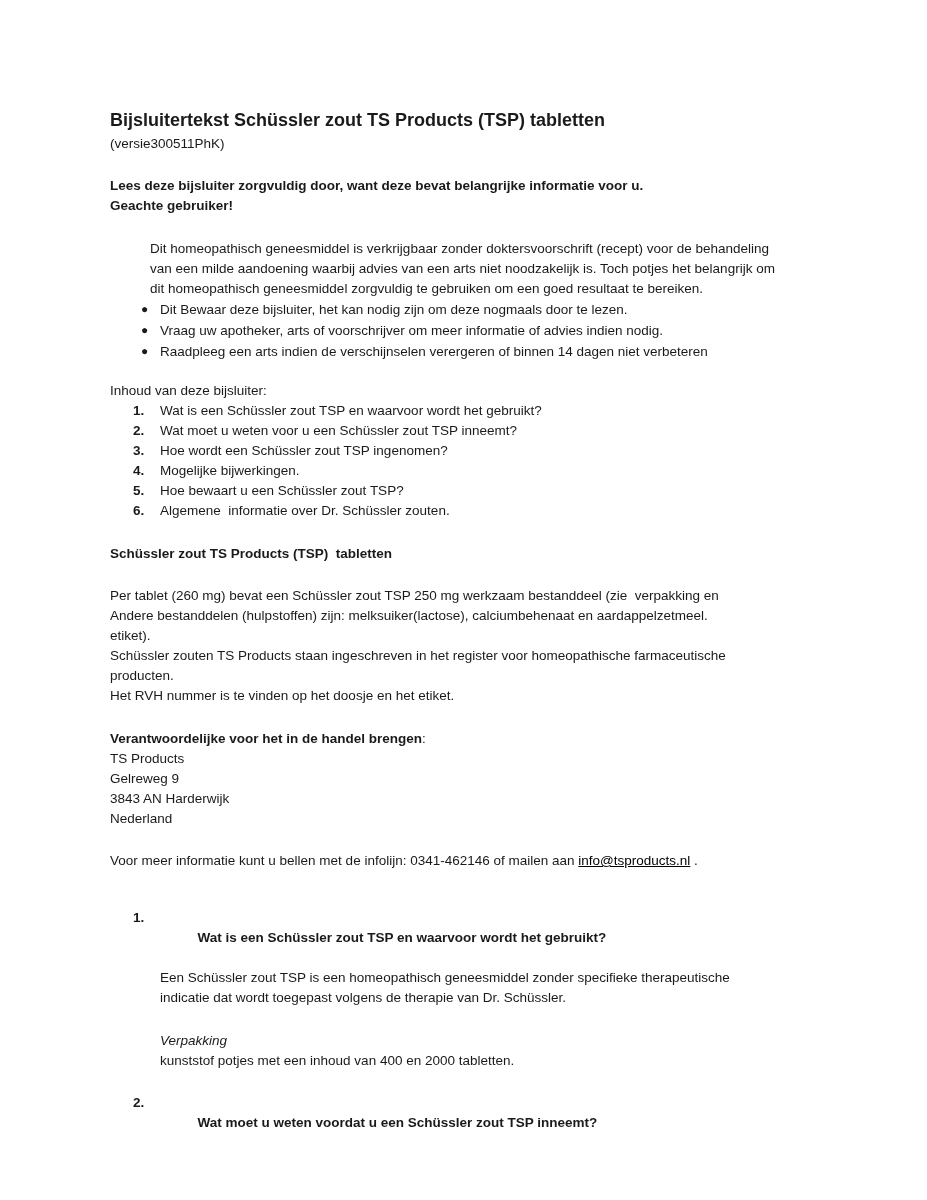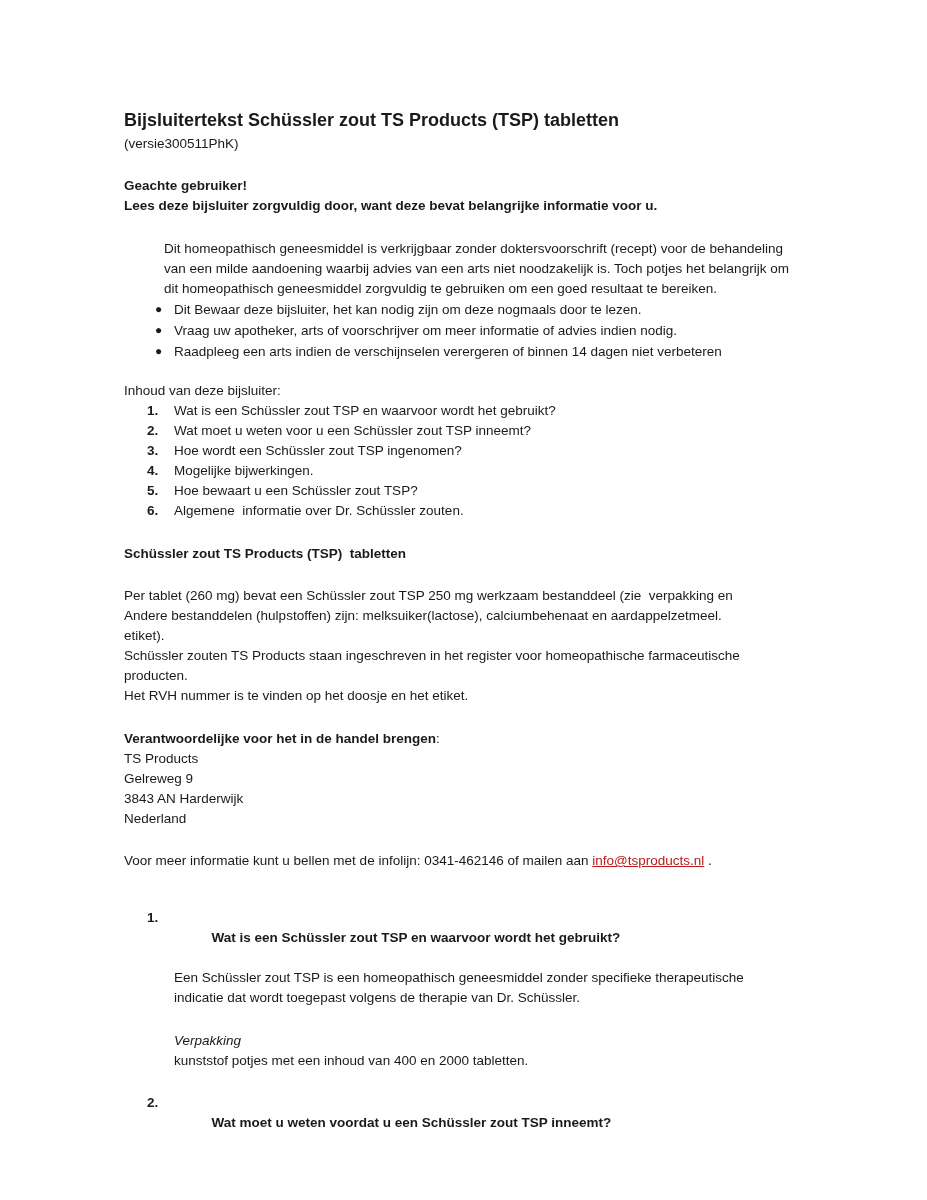--- a/index.html
+++ b/index.html
@@ -11,21 +11,21 @@
     position: relative;
     width: 927px;
     height: 1200px;
     background: #ffffff;
     font-family: "Liberation Sans", "DejaVu Sans", sans-serif;
     color: #1a1a1a;
     overflow: hidden;
   }
   .content {
     position: absolute;
-    left: 124px;
+    left: 110px;
     top: 108px;
     width: 716px;
     font-size: 13.5px;
     line-height: 20px;
   }
   .line { white-space: pre; }
   .title {
     font-size: 18px;
     font-weight: bold;
     line-height: 24px;
@@ -55,21 +55,21 @@
   .product-heading {
     margin-top: 23px;
     font-weight: bold;
     white-space: pre;
   }
   .composition { margin-top: 22px; }
   .responsible { margin-top: 23px; }
   .resp-heading-bold { font-weight: bold; }
   .contact { margin-top: 22px; }
   .email-link {
-    color: #b91c1c;
+    color: #000000;
     text-decoration: underline;
     cursor: pointer;
   }
   .sections { margin-top: 37px; }
   .section { position: relative; }
   .section-2 { margin-top: 22px; }
   .section-heading {
     position: relative;
     padding-left: 50px;
     font-weight: bold;
@@ -85,22 +85,22 @@
 </head>
 <body>
 
 <div class="page">
   <div class="content">
 
     <h1 class="title">Bijsluitertekst Schüssler zout TS Products (TSP) tabletten</h1>
     <div class="line version">(versie300511PhK)</div>
 
     <div class="greeting">
+      <div class="line">Lees deze bijsluiter zorgvuldig door, want deze bevat belangrijke informatie voor u.</div>
       <div class="line">Geachte gebruiker!</div>
-      <div class="line">Lees deze bijsluiter zorgvuldig door, want deze bevat belangrijke informatie voor u.</div>
     </div>
 
     <div class="intro">
       <div class="line">Dit homeopathisch geneesmiddel is verkrijgbaar zonder doktersvoorschrift (recept) voor de behandeling</div>
       <div class="line">van een milde aandoening waarbij advies van een arts niet noodzakelijk is. Toch potjes het belangrijk om</div>
       <div class="line">dit homeopathisch geneesmiddel zorgvuldig te gebruiken om een goed resultaat te bereiken.</div>
     </div>
 
     <ul class="bullets">
       <li>

